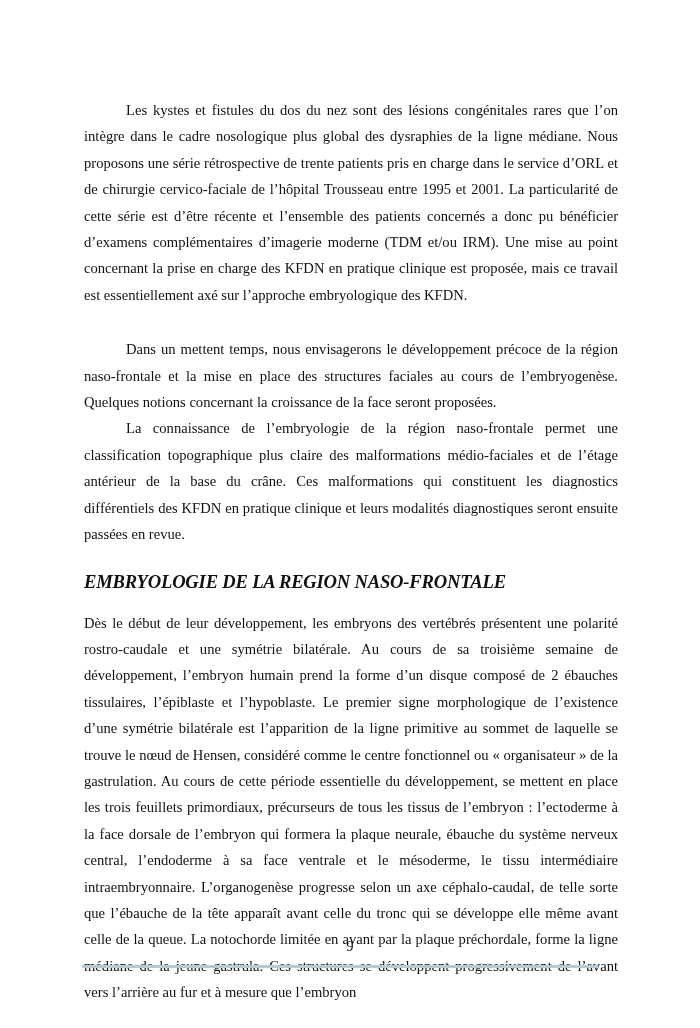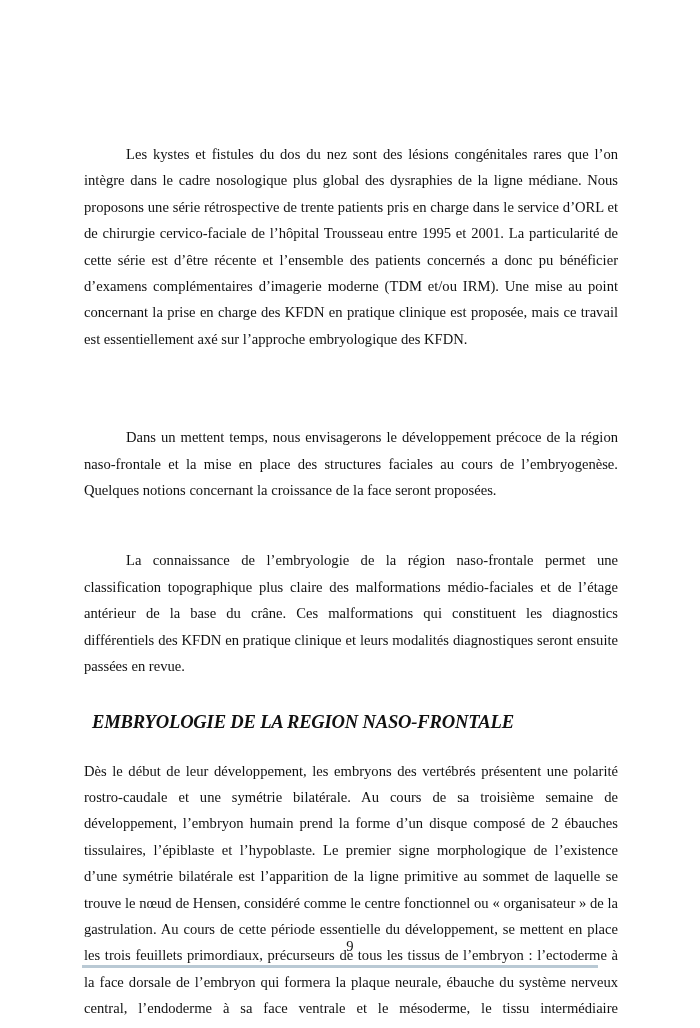--- a/index.html
+++ b/index.html
@@ -23,27 +23,26 @@
     }
     p.para {
       margin: 0;
       font-size: 14.6px;
       line-height: 26.4px;
       text-align: justify;
       text-align-last: left;
     }
     p.para.indent {
       text-indent: 42px;
-      margin-top: 44px;
     }
     .gap-1 { height: 28px; }
     .gap-2 { height: 22px; }
     .gap-3 { height: 16px; }
     h2.section-title {
-      margin: 8px;
+      margin: 0;
       font-size: 18.6px;
       font-weight: bold;
       font-style: italic;
       line-height: 24px;
       letter-spacing: -0.2px;
       color: #111111;
     }
     .page-number {
       position: absolute;
       top: 938px;

